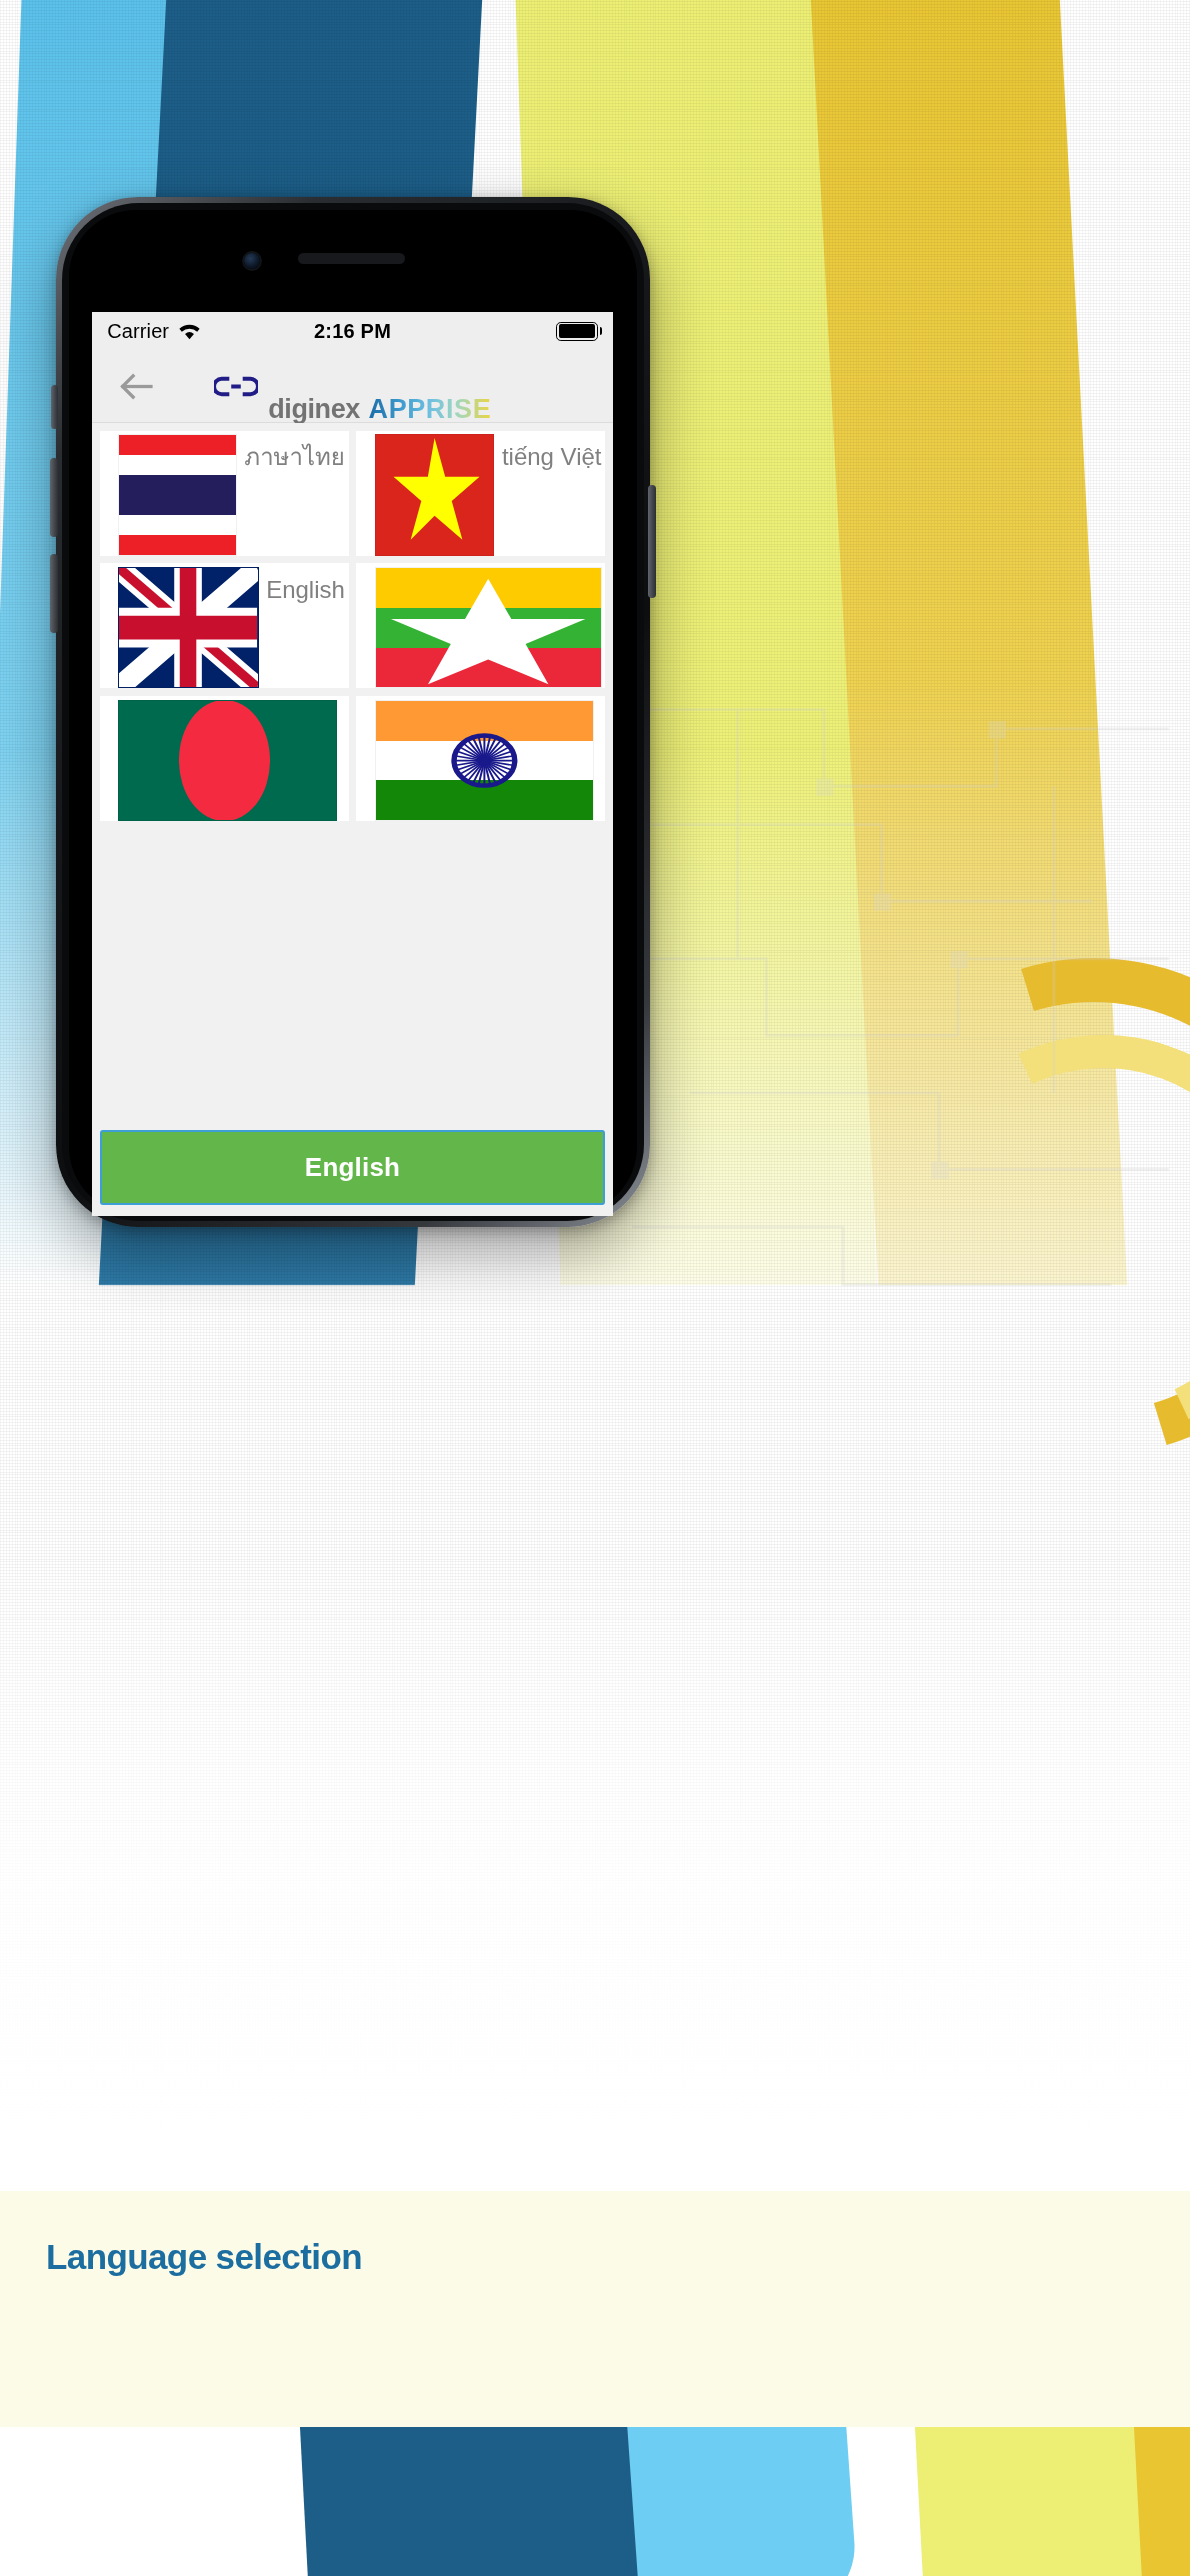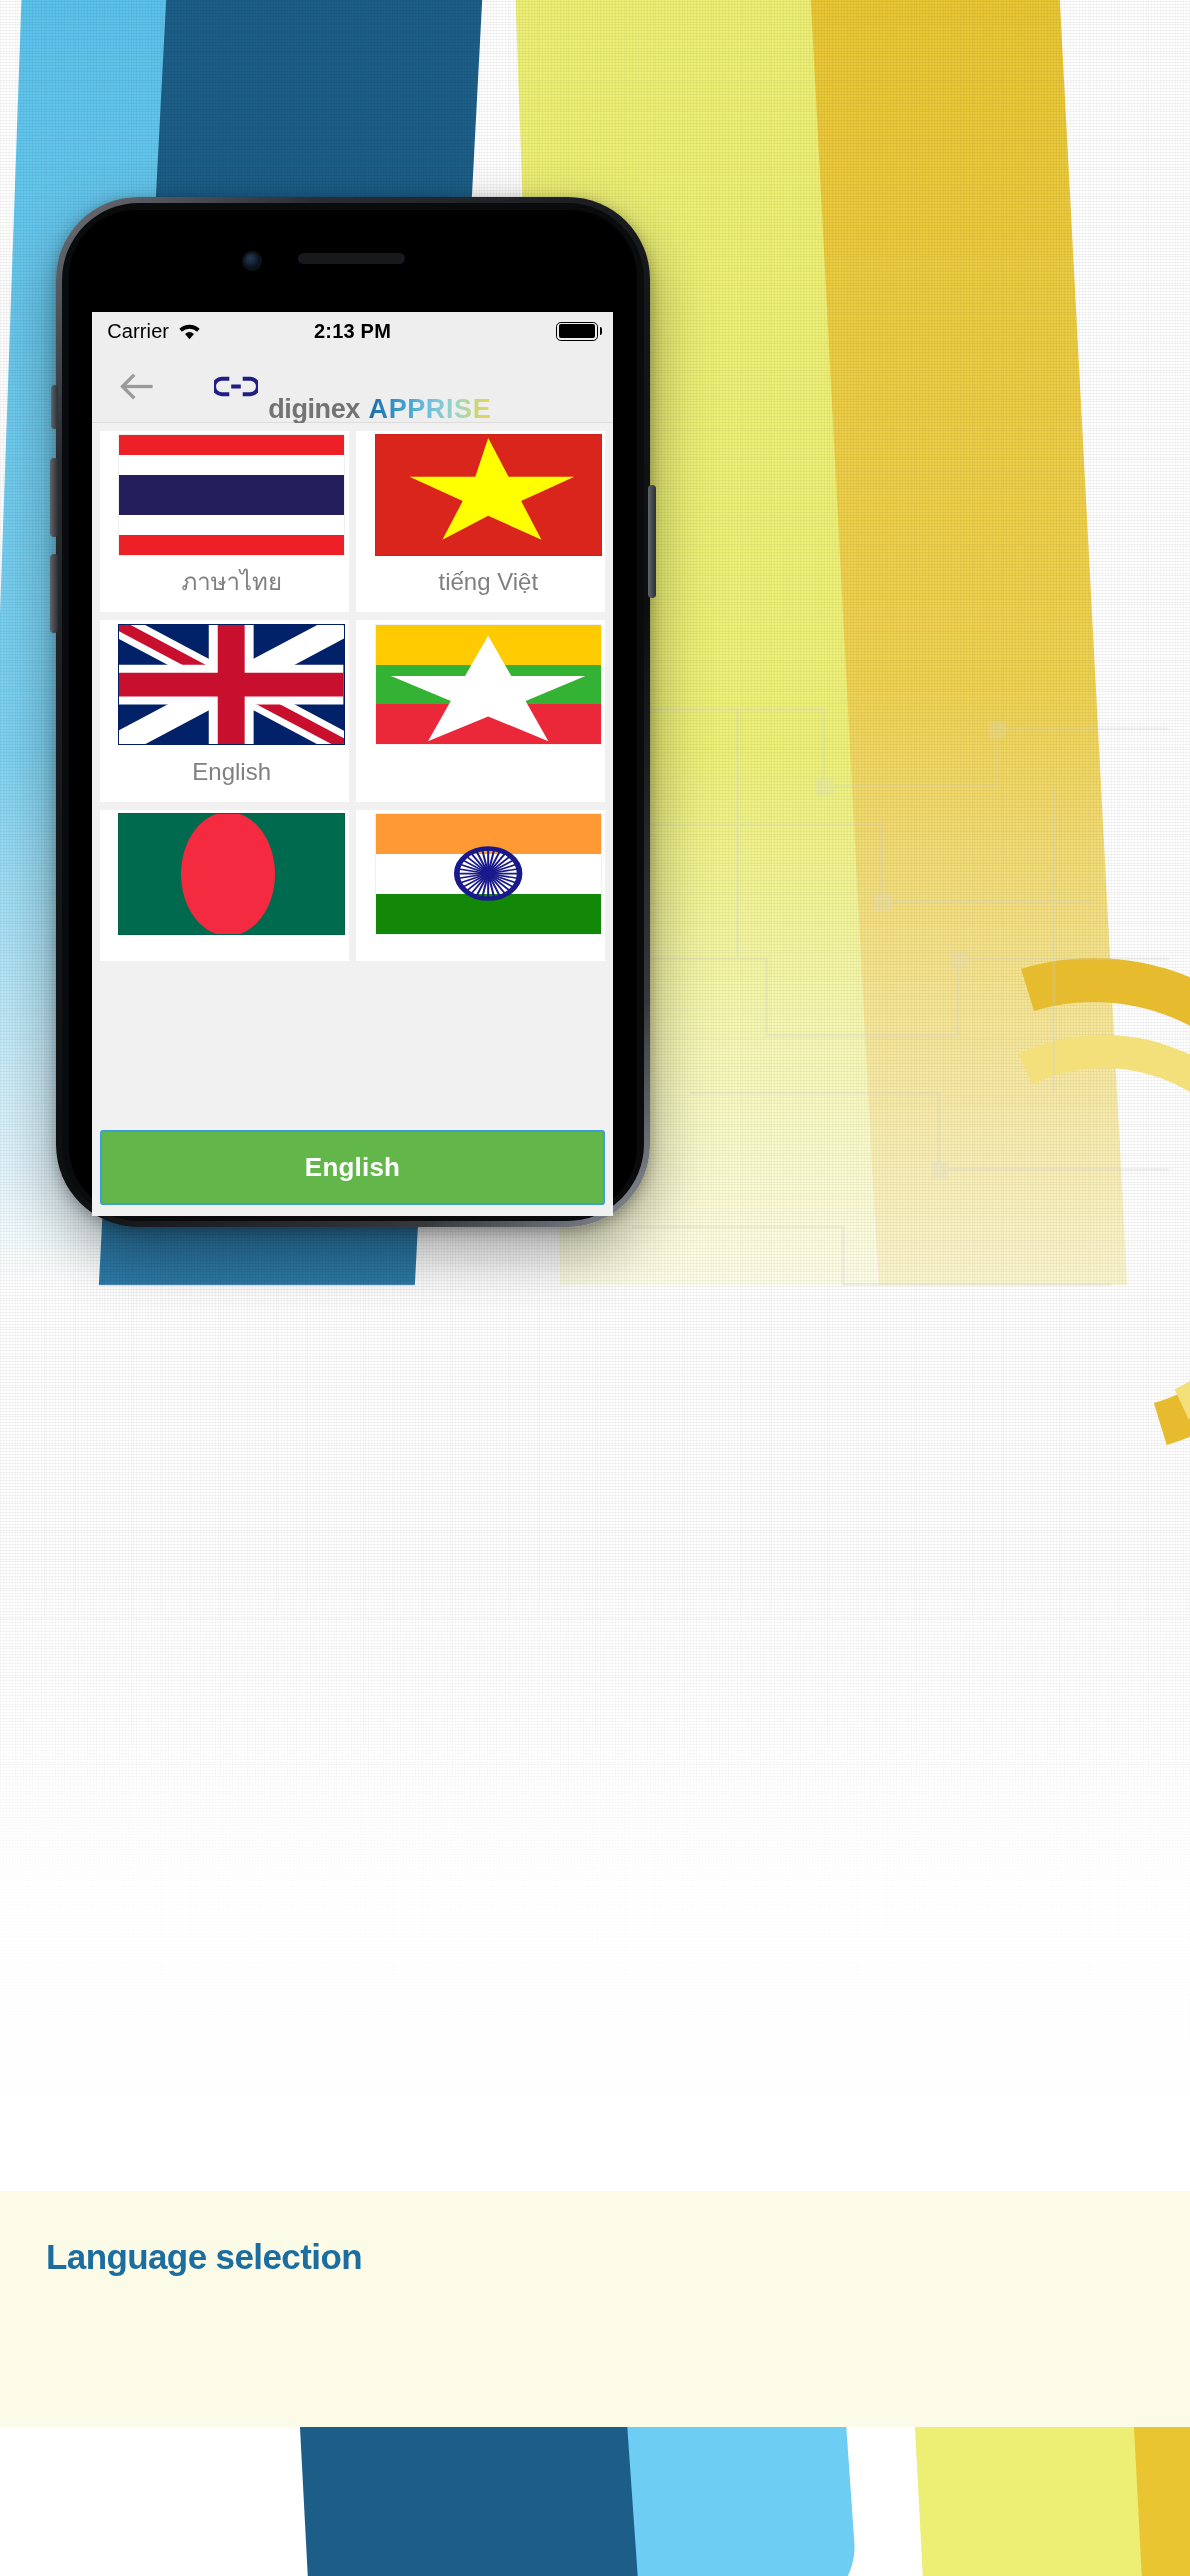--- a/index.html
+++ b/index.html
@@ -252,21 +252,20 @@
   }
   .lang-grid {
     display: grid;
     grid-template-columns: 1fr 1fr;
     gap: 7.7px;
     padding: 7.7px 7.7px 0 7.7px;
   }
   .lang-card {
     background: #ffffff;
     display: flex;
-    flex-direction: column;
     cursor: pointer;
     padding-left: 15px;
   }
   .flag-box {
     width: 100%;
     height: 125px;
     padding: 3.8px 3.8px 0 3.8px;
     display: flex;
     align-items: stretch;
   }
@@ -452,21 +451,21 @@
     <div class="app">
 
       <div class="statusbar">
         <div class="sb-left">
           <span>Carrier</span>
           <svg class="wifi-icon" width="25" height="18" viewBox="0 0 26 19">
             <path d="M13 18.2 L8.3 12.6 a7.4 7.4 0 0 1 9.4 0 Z" fill="#000"></path>
             <path d="M13 7.2 a12 12 0 0 1 8.1 3.1 l2.6-3.1 A16.3 16.3 0 0 0 13 3 A16.3 16.3 0 0 0 2.3 7.2 l2.6 3.1 A12 12 0 0 1 13 7.2 Z" fill="#000"></path>
           </svg>
         </div>
-        <div class="sb-time">2:13 PM</div>
+        <div class="sb-time">2:16 PM</div>
         <div class="sb-right">
           <div class="battery">
             <div class="battery-fill"></div>
           </div>
         </div>
       </div>
 
       <div class="navbar">
         <div class="back-btn">
           <svg width="33" height="27" viewBox="0 0 34 28">

